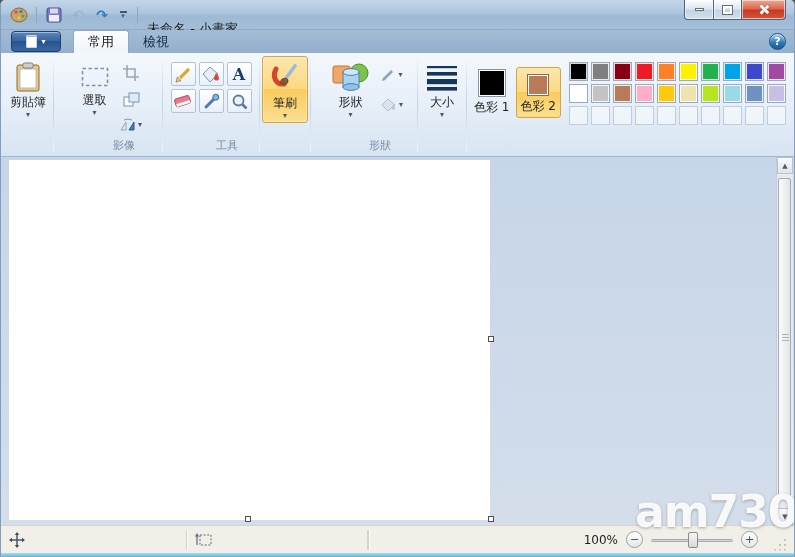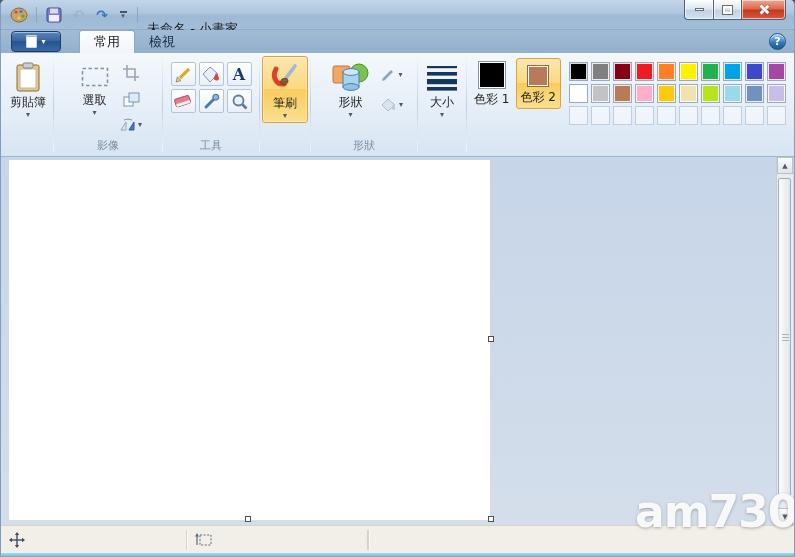--- a/index.html
+++ b/index.html
@@ -38,38 +38,38 @@
 
   
   .tabrow{ position:absolute; left:0; top:30px; width:100%; height:23px;
     background:linear-gradient(#a3bcd6,#92afcc); }
   .appmenu{ position:absolute; left:10px; top:1px; width:50px; height:21px; border-radius:4px;
     border:1px solid #1d3d66; background:linear-gradient(#5a87c0,#35619c 50%,#27538e 50%,#3a69a5);
     display:flex; align-items:center; justify-content:center; gap:4px; box-shadow:inset 0 1px 0 rgba(255,255,255,.45); }
   .doc-icon{ width:11px; height:13px; background:#fff; border:1px solid #c9d6e8; border-radius:1px;
     box-shadow:inset 0 3px 0 -2px #9db6d4, inset 0 6px 0 -5px #9db6d4; }
   .appmenu .dd{ color:#fff; font-size:8px; }
-  .tabs{ position:absolute; left:78px; top:0; height:23px; display:flex; }
+  .tabs{ position:absolute; left:72px; top:0; height:23px; display:flex; }
   .tab{ min-width:52px; padding:0 14px; height:23px; display:flex; align-items:center; justify-content:center;
     font-size:13px; color:#14283f; }
   .tab.active{ background:linear-gradient(#fcfdfe,#f0f5fb); border:1px solid #8ea9c6; border-bottom:none;
     border-radius:3px 3px 0 0; color:#1a1a1a; }
   .helpbtn{ position:absolute; right:8px; top:3px; width:17px; height:17px; border-radius:50%;
     background:linear-gradient(#9fd0f2,#2e75b5 60%,#1d5a96); border:1px solid #1a4f85; color:#fff;
     font-size:11px; font-weight:bold; display:flex; align-items:center; justify-content:center;
     box-shadow:inset 0 1px 1px rgba(255,255,255,.7); }
 
   
   .ribbon{ position:absolute; left:0; top:53px; width:100%; height:104px;
     background:linear-gradient(#f4f8fc,#e4edf7 60%,#d7e4f2); border-bottom:1px solid #a0b6cd;
     display:flex; align-items:stretch; padding:3px 2px 0 4px; }
   .vsep{ width:1px; background:linear-gradient(#eef4fa,#c2d2e2,#eef4fa); margin:2px 2px 4px 2px; }
   .rgroup{ position:relative; display:flex; flex-direction:column; align-items:center; }
   .grow{ display:flex; align-items:flex-start; gap:2px; padding-top:2px; }
-  .glabel{ position:absolute; bottom:3px; left:0; width:100%; text-align:center;
+  .glabel{ position:absolute; bottom:3px; left:16px; width:100%; text-align:center;
     font-size:11px; color:#7d8fa0; color:#7b8ba0; }
   .bigbtn{ display:flex; flex-direction:column; align-items:center; justify-content:flex-start;
     padding:4px 5px 2px; border-radius:3px; gap:1px; }
   .bigbtn .lbl{ font-size:12px; color:#1e1e1e; line-height:15px; white-space:nowrap; }
   .dd{ font-size:8px; color:#4a5a6a; line-height:8px; }
   .bigbtn.selected{ background:linear-gradient(#fbe6b0,#fbd97e 50%,#f8cc5e 50%,#fbdf91);
     border:1px solid #d9a43a; box-shadow:inset 0 0 2px #fff; }
   .iconbox32{ width:34px; height:34px; display:flex; align-items:center; justify-content:center; }
   .sbtn{ width:25px; height:24px; border:1px solid #b4c4d8; border-radius:2px;
     background:linear-gradient(#ffffff,#e9f0f8); display:flex; align-items:center; justify-content:center; }
@@ -365,21 +365,21 @@
           </svg>
         </span>
         <span class="lbl">大小</span>
         <span class="dd">▾</span>
       </div>
     </div>
 
     <div class="vsep"></div>
 
     <div class="rgroup" style="flex:1;">
-      <div class="grow" style="align-items:flex-start;">
+      <div class="grow" style="align-items:center;">
         <div class="swatchbtn">
           <span class="swatch1" style="background: rgb(0, 0, 0);"></span>
           <span class="lbl">色彩 1</span>
         </div>
         <div class="swatchbtn selected">
           <span class="swatch2" style="background: rgb(185, 122, 87);"></span>
           <span class="lbl">色彩 2</span>
         </div>
         <div class="palette">
             <div class="pcell" title="#000000" style="background: rgb(0, 0, 0);"></div>
@@ -451,18 +451,28 @@
     <div class="sdiv"></div>
     <div class="ssec s2">
       <svg width="17" height="15" viewBox="0 0 17 15">
         <line x1="2" y1="13" x2="2" y2="4" stroke="#5a6a7a" stroke-width="1.2"></line>
         <polygon points="2,1 0,4.5 4,4.5" fill="#5a6a7a"></polygon>
         <rect x="5" y="3" width="11" height="10" fill="none" stroke="#5a6a7a" stroke-dasharray="2,1.6"></rect>
       </svg>
     </div>
     <div class="sdiv"></div>
     <div class="sdiv"></div>
+    <div class="zoomarea">
+      <span>100%</span>
+      <span class="zbtn">−</span>
+      <span class="slider">
+        <span class="track"></span>
+        <span class="thumb"></span>
+      </span>
+      <span class="zbtn">+</span>
+      <span class="grip"></span>
+    </div>
   </div>
 
   <div class="bottomedge"></div>
 
   <div class="watermark">am730</div>
 </div>
 
 </body></html>

